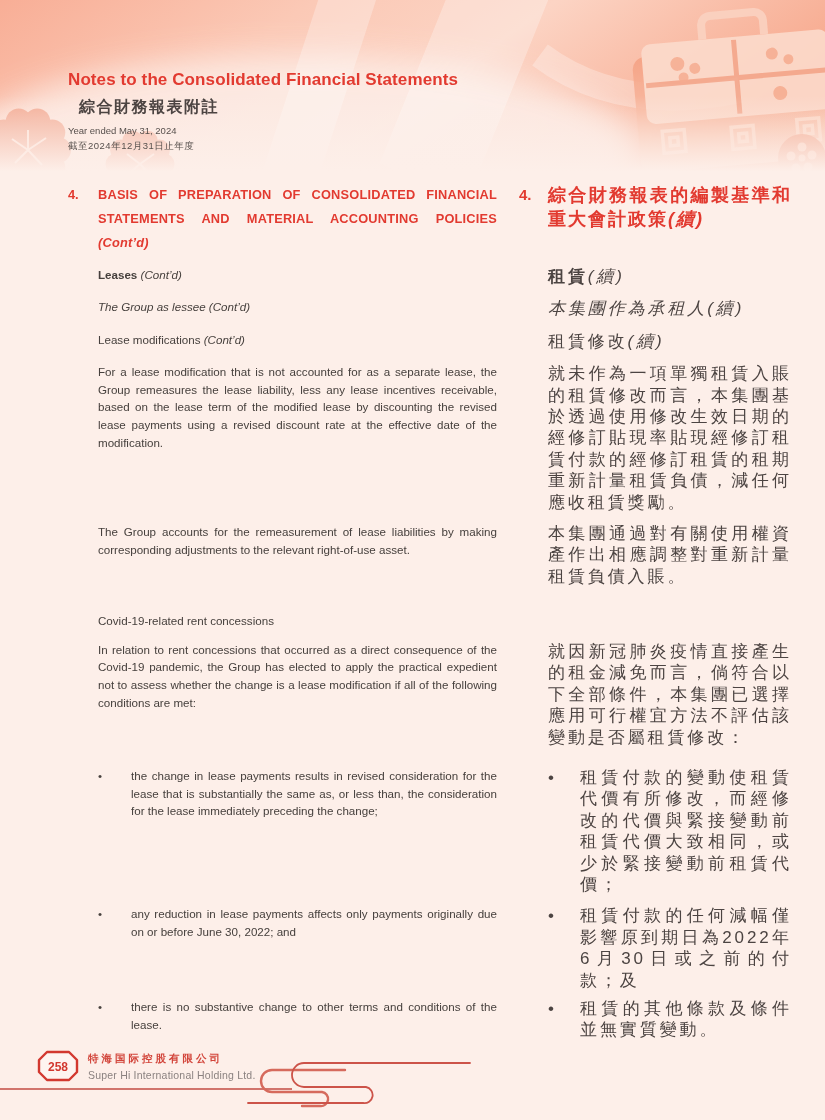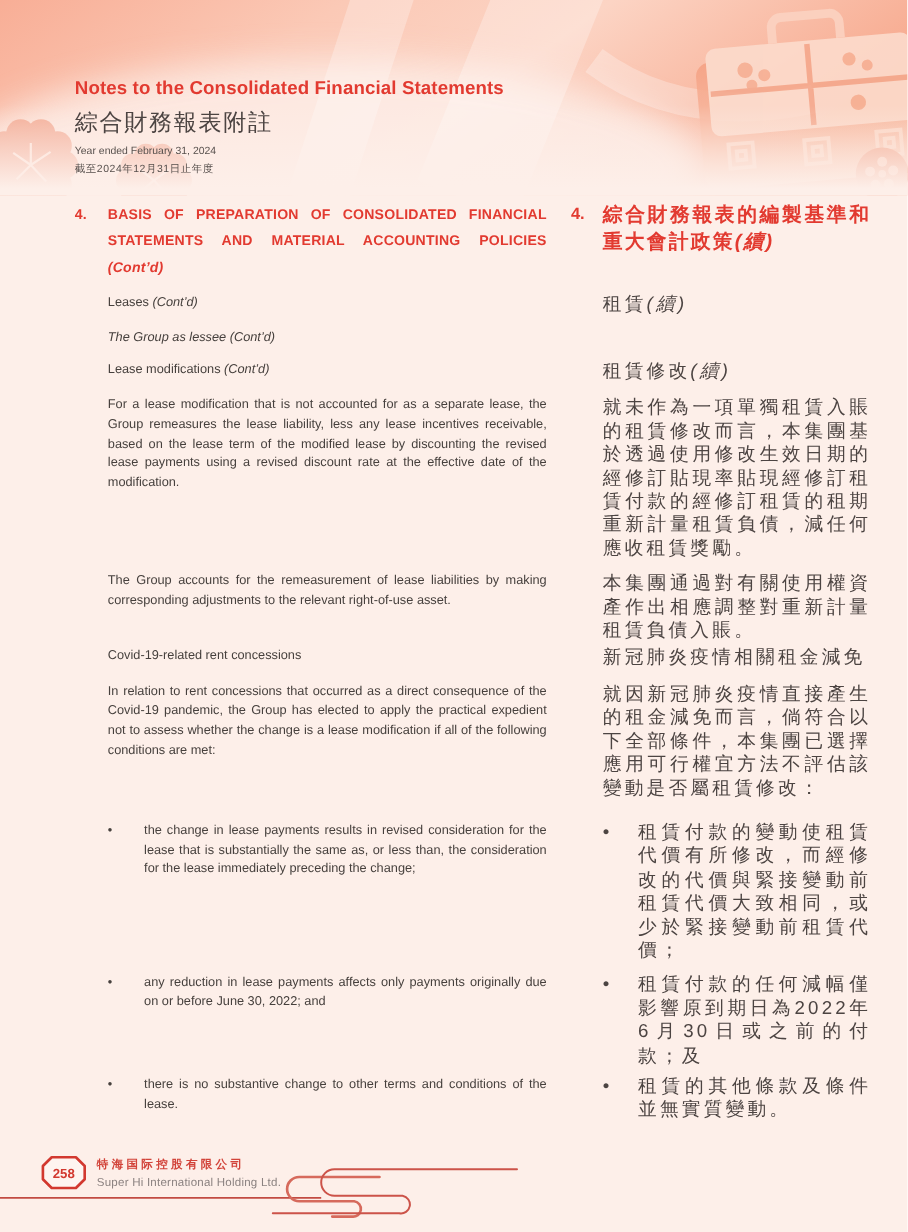--- a/index.html
+++ b/index.html
@@ -14,44 +14,44 @@
     position:relative;width:825px;height:1120px;background:var(--bg);
     font-family:"Liberation Sans",sans-serif;color:var(--ink);overflow:hidden;
   }
   
   .hero{position:absolute;top:0;left:0;width:825px;height:178px;}
   .hero svg{display:block;}
   .hero-fade{position:absolute;top:96px;left:0;width:825px;height:82px;
     background:linear-gradient(to bottom,rgba(253,239,233,0),var(--bg) 92%);}
   .header-text{position:absolute;left:68px;top:70px;}
   .title-en{color:var(--red);font-weight:bold;font-size:17px;letter-spacing:.1px;}
-  .title-zh{color:var(--ink-zh);font-weight:normal;font-size:21px;letter-spacing:1.5px;margin-top:7px;}
+  .title-zh{color:var(--ink-zh);font-weight:bold;font-size:16px;letter-spacing:1.5px;margin-top:7px;margin-left:11px;}
   .period-en{font-size:9.5px;color:#57504d;margin-top:7px;}
   .period-zh{font-size:9.5px;color:#57504d;margin-top:4px;letter-spacing:.5px;}
   
   .content{position:absolute;top:183px;left:68px;width:724px;}
   .row{display:flex;align-items:flex-start;}
   .c-num {width:30px;flex:none;}
   .c-en  {width:399px;flex:none;text-align:justify;}
   .c-gap {width:22px;flex:none;}
   .c-numz{width:29px;flex:none;}
   .c-zh  {width:244px;flex:none;text-align:justify;}
   .en-body{font-size:11.6px;line-height:17.6px;color:var(--ink);}
   .zh-body{font-size:17px;line-height:21.4px;letter-spacing:2.9px;color:var(--ink-zh);}
   .h-en{color:var(--red);font-weight:bold;font-size:12.8px;line-height:24px;letter-spacing:.2px;}
   .h-zh{color:var(--red);font-weight:bold;font-size:18px;line-height:24px;letter-spacing:2px;}
   .num-en{color:var(--red);font-weight:bold;font-size:12.8px;line-height:24px;}
   .num-zh{color:var(--red);font-weight:bold;font-size:15px;line-height:24px;}
-  .bold{font-weight:normal;}
+  .bold{font-weight:bold;}
   .it{font-style:italic;}
   .bullet{display:flex;}
   .b-dot-en{width:33px;flex:none;}
   .b-dot-zh{width:32px;flex:none;letter-spacing:0;}
   .b-text{flex:1;text-align:justify;}
-  .mb11{margin-bottom:11px;} .mb10{margin-bottom:10px;} .mb8{margin-bottom:4px;}
+  .mb11{margin-bottom:11px;} .mb10{margin-bottom:10px;} .mb8{margin-bottom:25px;}
   .mb19{margin-bottom:19px;} .mb7{margin-bottom:7px;}
   
   .footer-decor{position:absolute;left:0;top:1058px;}
   .badge{position:absolute;left:36px;top:1049px;width:44px;height:34px;}
   .company{position:absolute;left:88px;top:1052px;}
   .company-zh{color:#d2443a;font-size:10.5px;font-weight:bold;letter-spacing:3px;}
   .company-en{color:#8b8280;font-size:10.5px;margin-top:3px;letter-spacing:.2px;text-align:center;}
 </style>
 </head>
 <body>
@@ -143,21 +143,21 @@
             <circle cx="0" cy="0" r="3.5"></circle>
         </g>
       </g>
     </svg>
     <div class="hero-fade"></div>
   </div>
 
   <div class="header-text">
     <div class="title-en">Notes to the Consolidated Financial Statements</div>
     <div class="title-zh">綜合財務報表附註</div>
-    <div class="period-en">Year ended February 31, 2024</div>
+    <div class="period-en">Year ended May 31, 2024</div>
     <div class="period-zh">截至2024年12月31日止年度</div>
   </div>
 
   <div class="content">
 
     <div class="row mb11">
       <div class="c-num num-en">4.</div>
       <div class="c-en h-en"><span>BASIS OF PREPARATION OF CONSOLIDATED FINANCIAL STATEMENTS AND MATERIAL ACCOUNTING POLICIES </span><span class="it">(Cont’d)</span></div>
       <div class="c-gap"></div>
       <div class="c-numz num-zh">4.</div>
@@ -170,20 +170,21 @@
       <div class="c-gap"></div>
       <div class="c-numz"></div>
       <div class="c-zh zh-body"><span class="bold">租賃</span><span class="it">(續)</span></div>
     </div>
 
     <div class="row mb11">
       <div class="c-num"></div>
       <div class="c-en en-body it">The Group as lessee (Cont’d)</div>
       <div class="c-gap"></div>
       <div class="c-numz"></div>
+      <div class="c-zh zh-body it">本集團作為承租人(續)</div>
     </div>
 
     <div class="row mb11">
       <div class="c-num"></div>
       <div class="c-en en-body"><span>Lease modifications </span><span class="it">(Cont’d)</span></div>
       <div class="c-gap"></div>
       <div class="c-numz"></div>
       <div class="c-zh zh-body"><span>租賃修改</span><span class="it">(續)</span></div>
     </div>
 
@@ -201,21 +202,20 @@
       <div class="c-gap"></div>
       <div class="c-numz"></div>
       <div class="c-zh zh-body">本集團通過對有關使用權資產作出相應調整對重新計量租賃負債入賬。</div>
     </div>
 
     <div class="row mb11">
       <div class="c-num"></div>
       <div class="c-en en-body">Covid-19-related rent concessions</div>
       <div class="c-gap"></div>
       <div class="c-numz"></div>
-      <div class="c-zh zh-body">新冠肺炎疫情相關租金減免</div>
     </div>
 
     <div class="row mb19">
       <div class="c-num"></div>
       <div class="c-en en-body">In relation to rent concessions that occurred as a direct consequence of the Covid-19 pandemic, the Group has elected to apply the practical expedient not to assess whether the change is a lease modification if all of the following conditions are met:</div>
       <div class="c-gap"></div>
       <div class="c-numz"></div>
       <div class="c-zh zh-body">就因新冠肺炎疫情直接產生的租金減免而言，倘符合以下全部條件，本集團已選擇應用可行權宜方法不評估該變動是否屬租賃修改：</div>
     </div>
 

